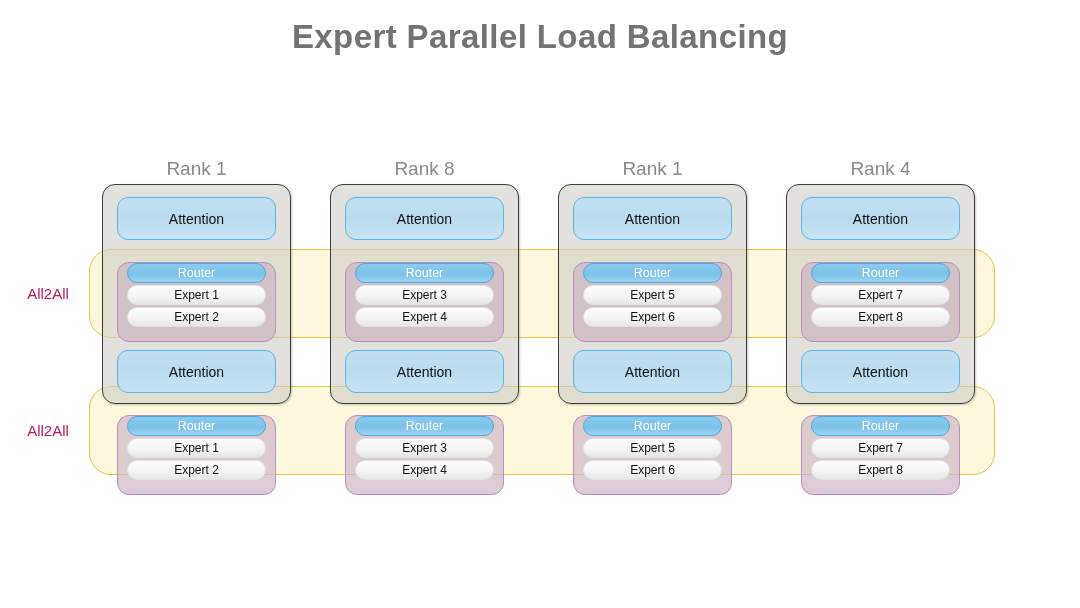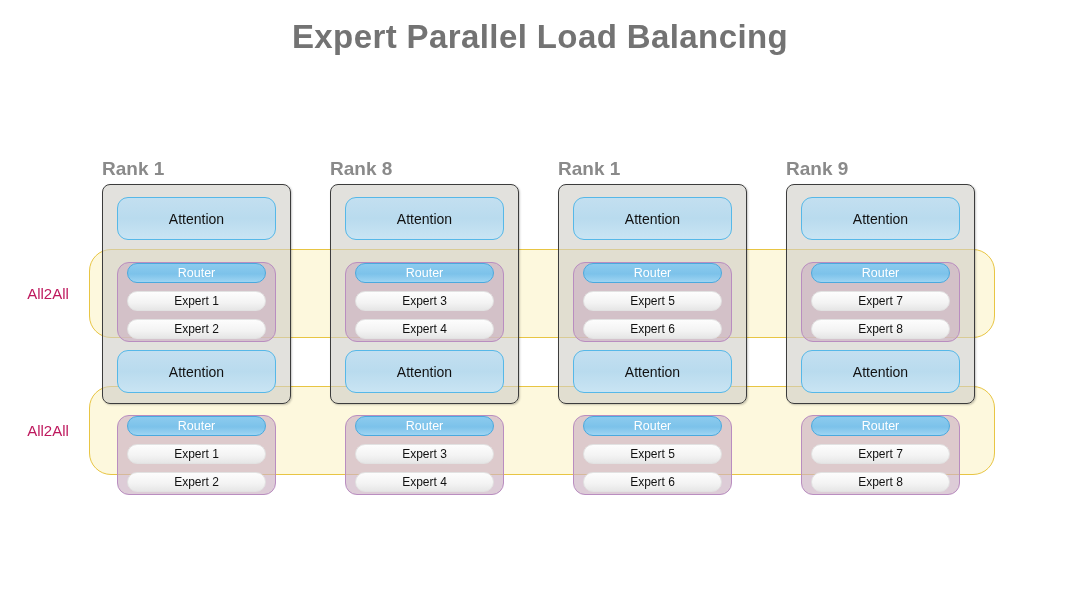--- a/index.html
+++ b/index.html
@@ -77,33 +77,33 @@
     top: 158px;
     width: 189px;
   }
   .rank-col.r0 { left: 102px; }
   .rank-col.r1 { left: 330px; }
   .rank-col.r2 { left: 558px; }
   .rank-col.r3 { left: 786px; }
 
   .rank-label {
     height: 26px;
-    text-align: left;
+    text-align: center;
     font-size: 19px;
-    font-weight: bold;
+    font-weight: normal;
     color: #8a8a8a;
     line-height: 22px;
   }
 
   .rank-box {
     position: relative;
     height: 220px;
     background: rgba(208,206,200,0.62);
     border: 1.6px solid #3c3c3c;
-    border-radius: 8px;
+    border-radius: 13px;
     box-sizing: border-box;
     padding: 12px 14px 12px 14px;
     box-shadow: 1px 1px 2px rgba(0,0,0,0.22);
   }
 
   
   .attention {
     height: 43px;
     margin-bottom: 7px;
     background: linear-gradient(180deg,#c3dff0 0%, #b9dbee 50%, #c9e4f3 100%);
@@ -121,21 +121,21 @@
   .moe {
     height: 80px;
     margin-bottom: 8px;
     background: rgba(205,180,196,0.68);
     border: 1.4px solid #b98dc0;
     border-radius: 12px;
     box-sizing: border-box;
     padding: 0 9px;
     display: flex;
     flex-direction: column;
-    gap: 8px;
+    gap: 2px;
     margin-top: 22px;
   }
   .moe.last { margin-bottom: 0; }
 
   .router {
     height: 20px;
     background: linear-gradient(180deg,#8ccbee 0%, #7cc2ea 55%, #9ed4f2 100%);
     border: 1.3px solid #4aa9de;
     border-radius: 10px;
     box-sizing: border-box;
@@ -222,21 +222,21 @@
         <div class="attention">Attention</div>
         <div class="moe last">
           <div class="router">Router</div>
           <div class="expert">Expert 5</div>
           <div class="expert">Expert 6</div>
         </div>
       </div>
     </div>
 
     <div class="rank-col r3">
-      <div class="rank-label">Rank 9</div>
+      <div class="rank-label">Rank 4</div>
       <div class="rank-box">
         <div class="attention">Attention</div>
         <div class="moe">
           <div class="router">Router</div>
           <div class="expert">Expert 7</div>
           <div class="expert">Expert 8</div>
         </div>
         <div class="attention">Attention</div>
         <div class="moe last">
           <div class="router">Router</div>

